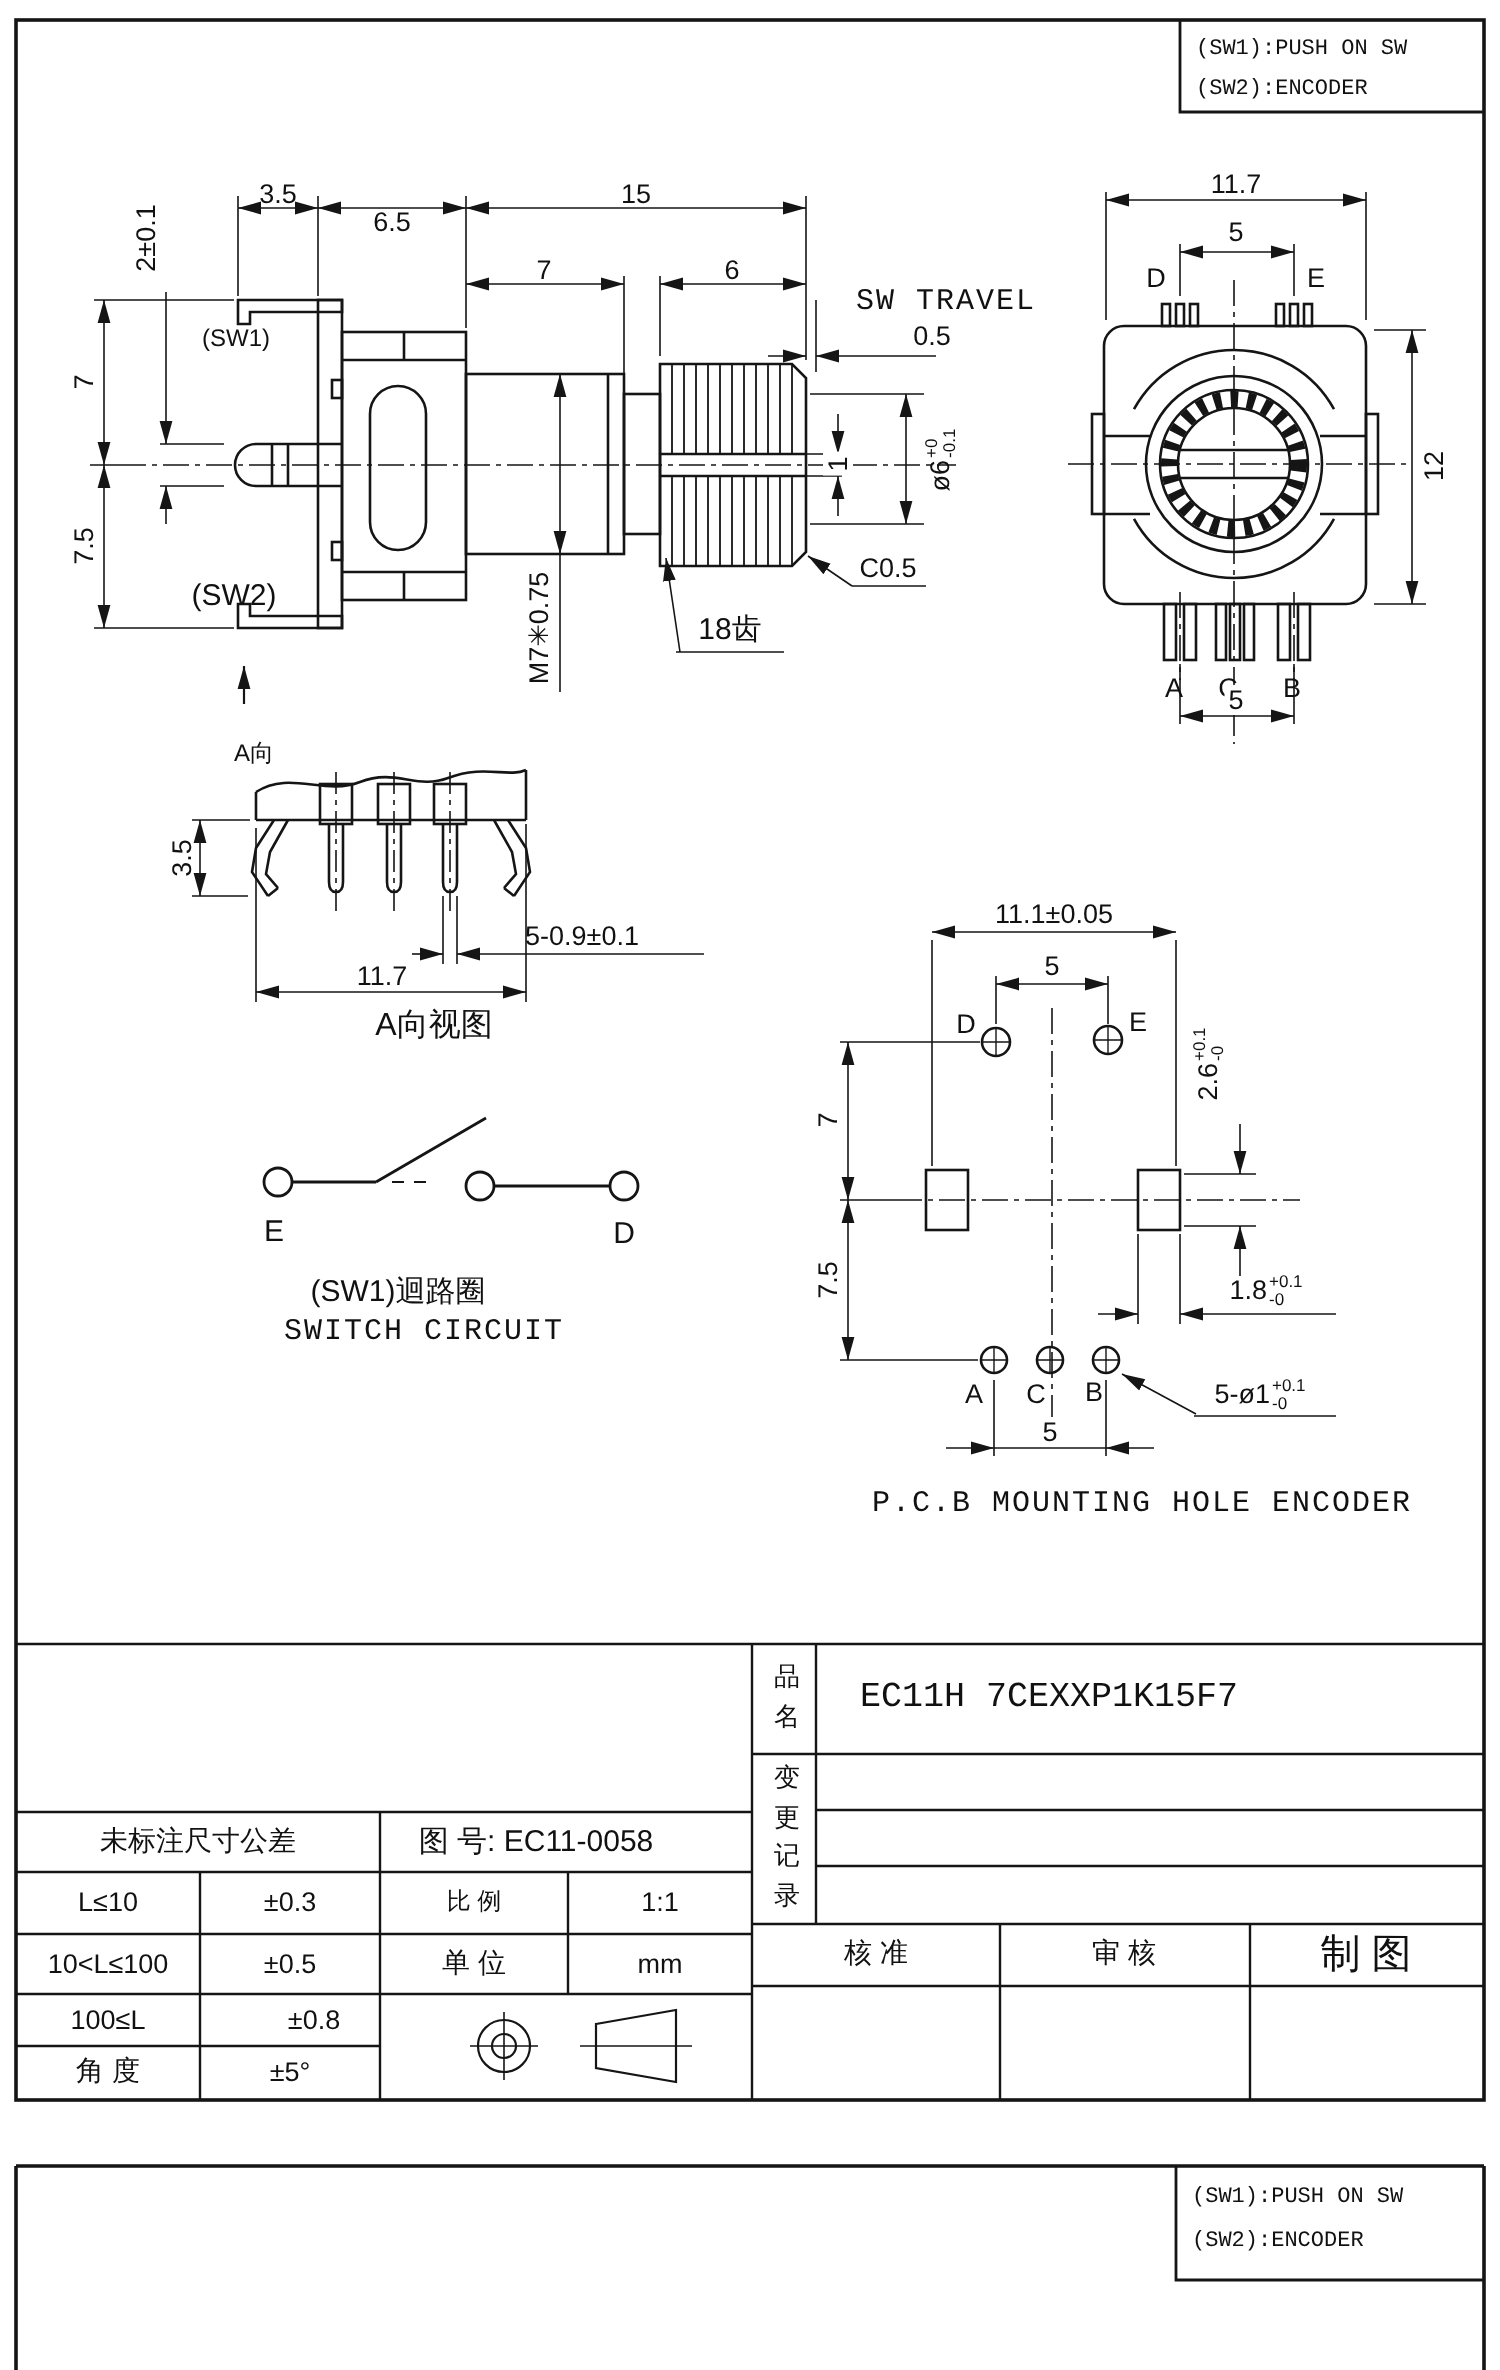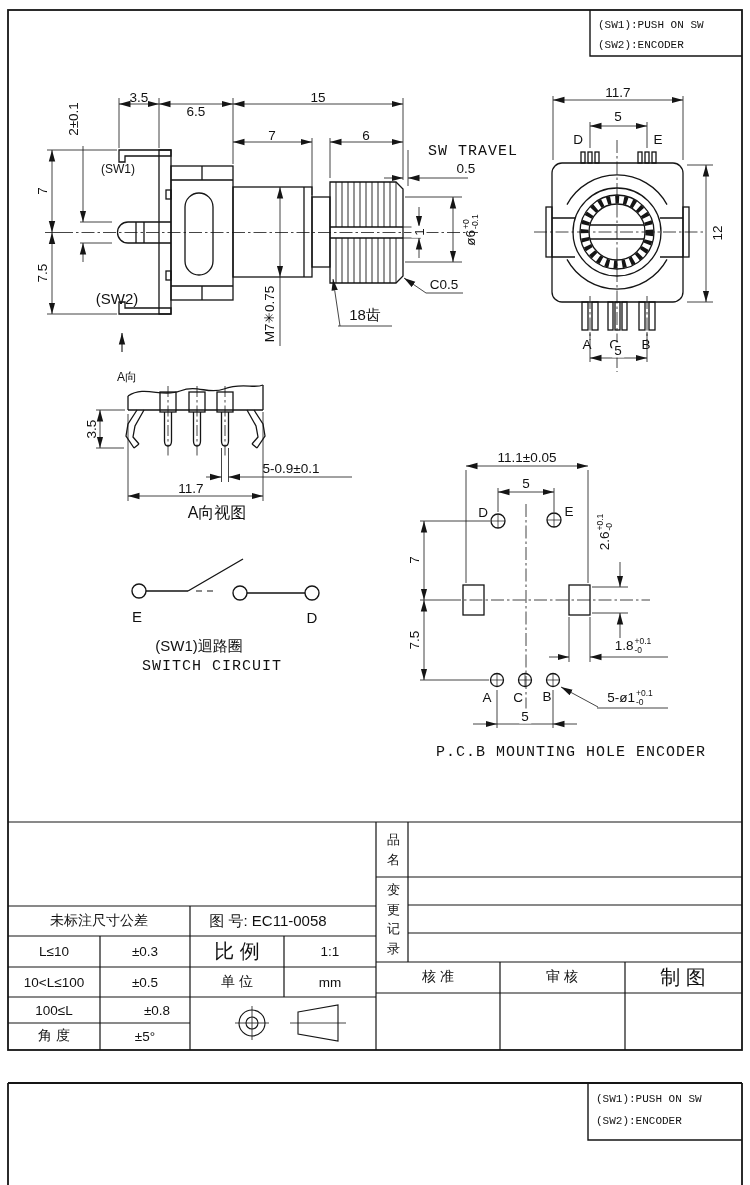--- a/index.html
+++ b/index.html
@@ -299,24 +299,25 @@
 
 <span class="t" style="left:54px;top:951px">L≤10</span>
 <span class="t" style="left:145px;top:951px">±0.3</span>
 <span class="t" style="left:54px;top:982px">10&lt;L≤100</span>
 <span class="t" style="left:145px;top:982px">±0.5</span>
 <span class="t" style="left:54px;top:1010px">100≤L</span>
 <span class="t" style="left:157px;top:1010px">±0.8</span>
 <span class="t cjk" style="left:54px;top:1036px;font-size:14px">角 度</span>
 <span class="t" style="left:145px;top:1036px">±5°</span>
 
-<span class="t cjk" style="left:237px;top:951px;font-size:20px">比 例</span>
+<span class="t cjk" style="left:237px;top:951px;font-size:12px">比 例</span>
 <span class="t" style="left:330px;top:951px">1:1</span>
 <span class="t cjk" style="left:237px;top:982px;font-size:14px">单 位</span>
 <span class="t" style="left:330px;top:982px">mm</span>
 
 <span class="vtxt" style="left:392px;top:849px">品名</span>
+<span class="t tl mono pn" style="left:430px;top:849px">EC11H 7CEXXP1K15F7</span>
 <span class="vtxt" style="left:392px;top:919px">变更记录</span>
 <span class="t cjk" style="left:438px;top:977px;font-size:14px">核 准</span>
 <span class="t cjk" style="left:562px;top:977px;font-size:14px">审 核</span>
 <span class="t cjk" style="left:683px;top:977px;font-size:20px">制 图</span>
 
 </div>
 
 </body></html>

